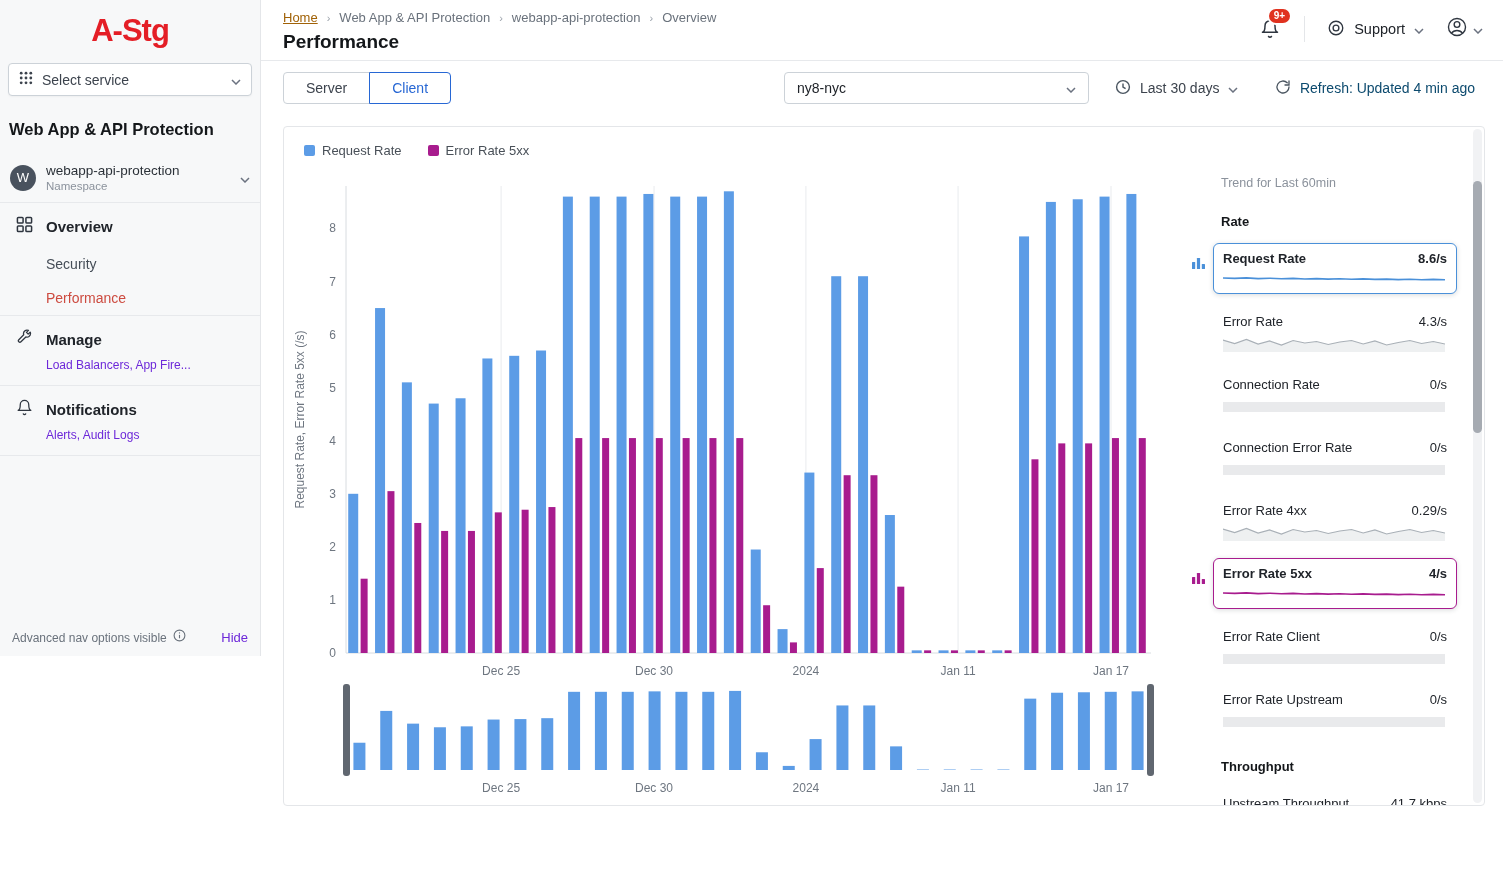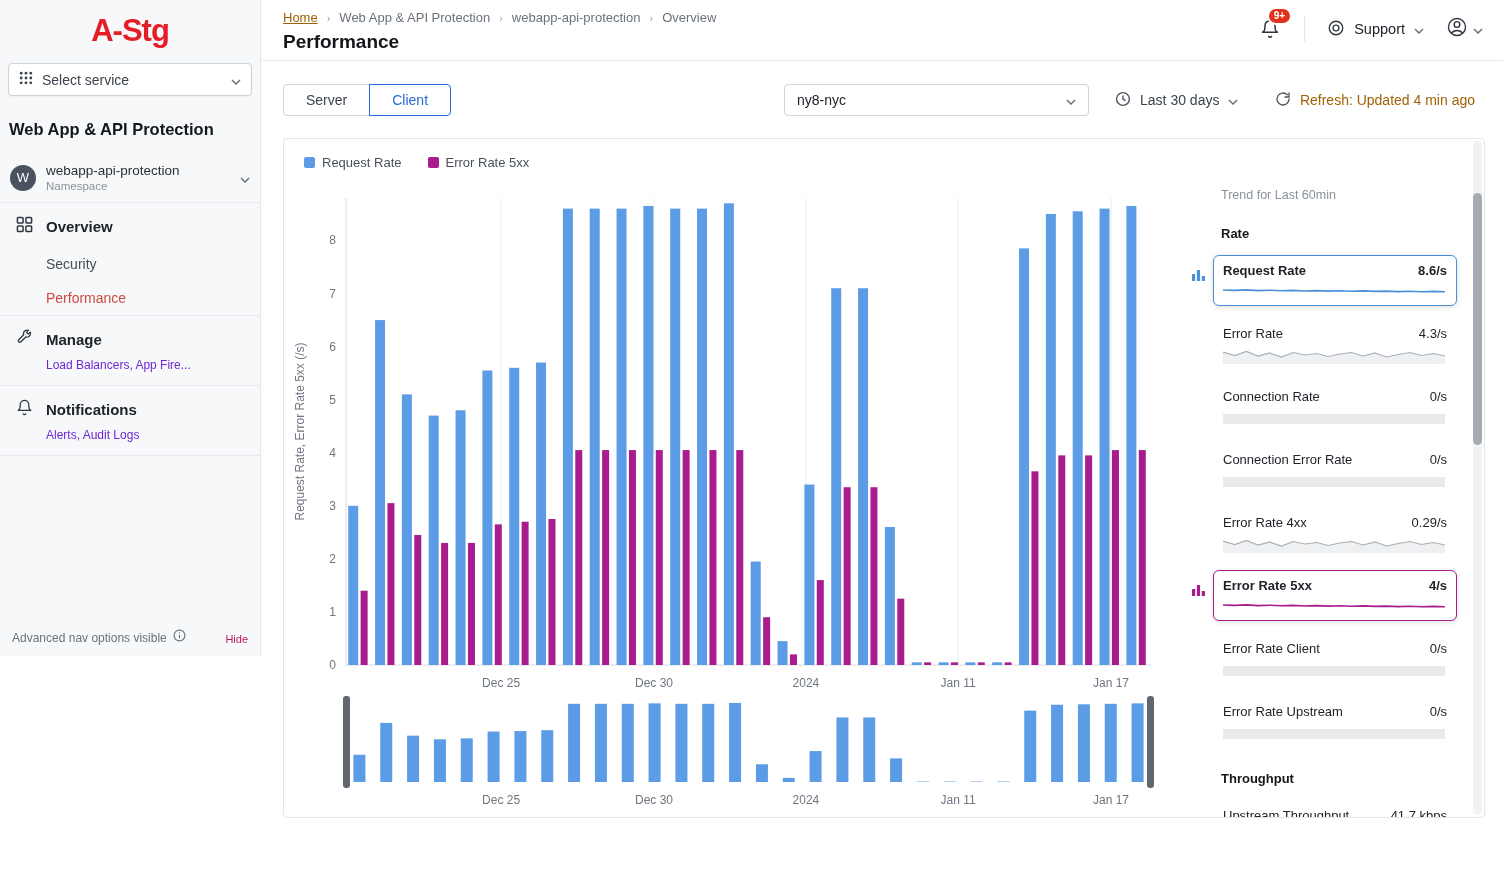--- a/index.html
+++ b/index.html
@@ -18,50 +18,50 @@
   .ns-name{font-size:13.5px;color:#2b3138;}
   .ns-label{font-size:11.5px;color:#8b929c;margin-top:2px;}
   .ns-chev{margin-left:auto;}
   .nav-item{display:flex;align-items:center;gap:13px;padding:13px 16px 10px;cursor:pointer;}
   .nav-item .lbl{font-size:15px;font-weight:bold;color:#20242a;}
   .nav-sub-item{padding:9px 16px 9px 46px;font-size:14px;color:#454d57;cursor:pointer;}
   .nav-sub-item.active{color:#cd4b40;}
   .nav-sub{padding:0 16px 13px 46px;font-size:12px;color:#6d28d9;margin-top:-2px;}
   .divider{border-top:1px solid #e7e9ec;}
   .sidebar-footer{position:absolute;bottom:0;left:0;right:0;padding:11px 12px;display:flex;align-items:flex-end;gap:6px;font-size:12px;color:#6a727c;}
-  .hide-link{margin-left:auto;color:#be185d;font-size:11px;cursor:pointer;}
+  .hide-link{margin-left:auto;color:#6d28d9;font-size:13px;cursor:pointer;}
 
   
   .main{flex:1;position:relative;background:#fff;min-width:0;}
   .topbar{height:61px;border-bottom:1px solid #e7e9ec;padding:10px 20px 0 22px;position:relative;}
   .breadcrumb{display:flex;align-items:center;gap:9px;font-size:13px;color:#6a727c;}
   .breadcrumb .home{color:#a16207;text-decoration:underline;cursor:pointer;}
   .bc-link{cursor:pointer;}
   .bc-sep{color:#9aa1aa;font-size:11px;}
   .page-title{font-size:19px;font-weight:bold;color:#14171a;margin-top:6px;}
   .topbar-right{position:absolute;right:20px;top:15px;display:flex;align-items:center;gap:16px;}
   .bell-wrap{position:relative;cursor:pointer;padding:4px 8px 0 0;}
   .badge{position:absolute;top:-8px;right:-4px;background:#e0321f;color:#fff;font-size:10px;font-weight:bold;border-radius:9px;padding:2px 5px;border:2px solid #fff;line-height:1;}
   .v-div{width:1px;height:26px;background:#e4e6e9;}
   .support{display:flex;align-items:center;gap:9px;font-size:14.5px;color:#20242a;cursor:pointer;padding:0 6px;}
   .user{display:flex;align-items:center;gap:5px;cursor:pointer;}
 
   .tabs{display:flex;gap:36px;padding:18px 0 0 24px;}
   .tab{font-size:14.5px;color:#3c434d;padding-bottom:9px;cursor:pointer;border-bottom:3px solid transparent;}
   .tab.active{color:#2767d4;font-weight:bold;border-bottom-color:#2767d4;}
 
-  .controls{display:flex;margin-top:23px;padding:0 28px 0 22px;}
+  .controls{display:flex;margin-top:11px;padding:0 28px 0 22px;}
   .segmented{display:flex;}
   .seg-btn{height:32px;padding:0 22px;font-size:14px;display:flex;align-items:center;border:1px solid #ccd2d8;background:#fff;color:#3c434d;cursor:pointer;}
   .seg-btn:first-child{border-radius:4px 0 0 4px;}
   .seg-btn.active{border-color:#2767d4;color:#2767d4;border-radius:0 4px 4px 0;margin-left:-1px;z-index:1;}
   .site-select{width:305px;height:32px;margin-left:333px;border:1px solid #ccd2d8;border-radius:4px;display:flex;align-items:center;padding:0 12px;font-size:14px;color:#20242a;cursor:pointer;background:#fff;}
   .site-select .chev{margin-left:auto;}
   .time-range{display:flex;align-items:center;gap:9px;margin-left:26px;font-size:14px;color:#3c434d;cursor:pointer;}
-  .refresh{display:flex;align-items:center;gap:9px;margin-left:auto;font-size:14px;color:#a16207;cursor:pointer;}
+  .refresh{display:flex;align-items:center;gap:9px;margin-left:auto;font-size:14px;color:#0c4a6e;cursor:pointer;}
 
   .panel{margin:22px 18px 0 22px;height:680px;border:1px solid #e4e6e9;border-radius:4px;background:#fff;position:relative;overflow:hidden;}
   .legend{display:flex;gap:26px;padding:16px 0 0 20px;height:31px;}
   .legend-item{display:flex;align-items:center;gap:7px;font-size:13px;color:#495058;cursor:pointer;}
   .swatch{width:11px;height:11px;border-radius:2px;background:#ccc;}
   .panel-body{display:flex;margin-top:6px;}
   .chart-area{width:882px;}
   .chart-area svg{display:block;}
 
   .trend{flex:1;padding-top:12px;}

